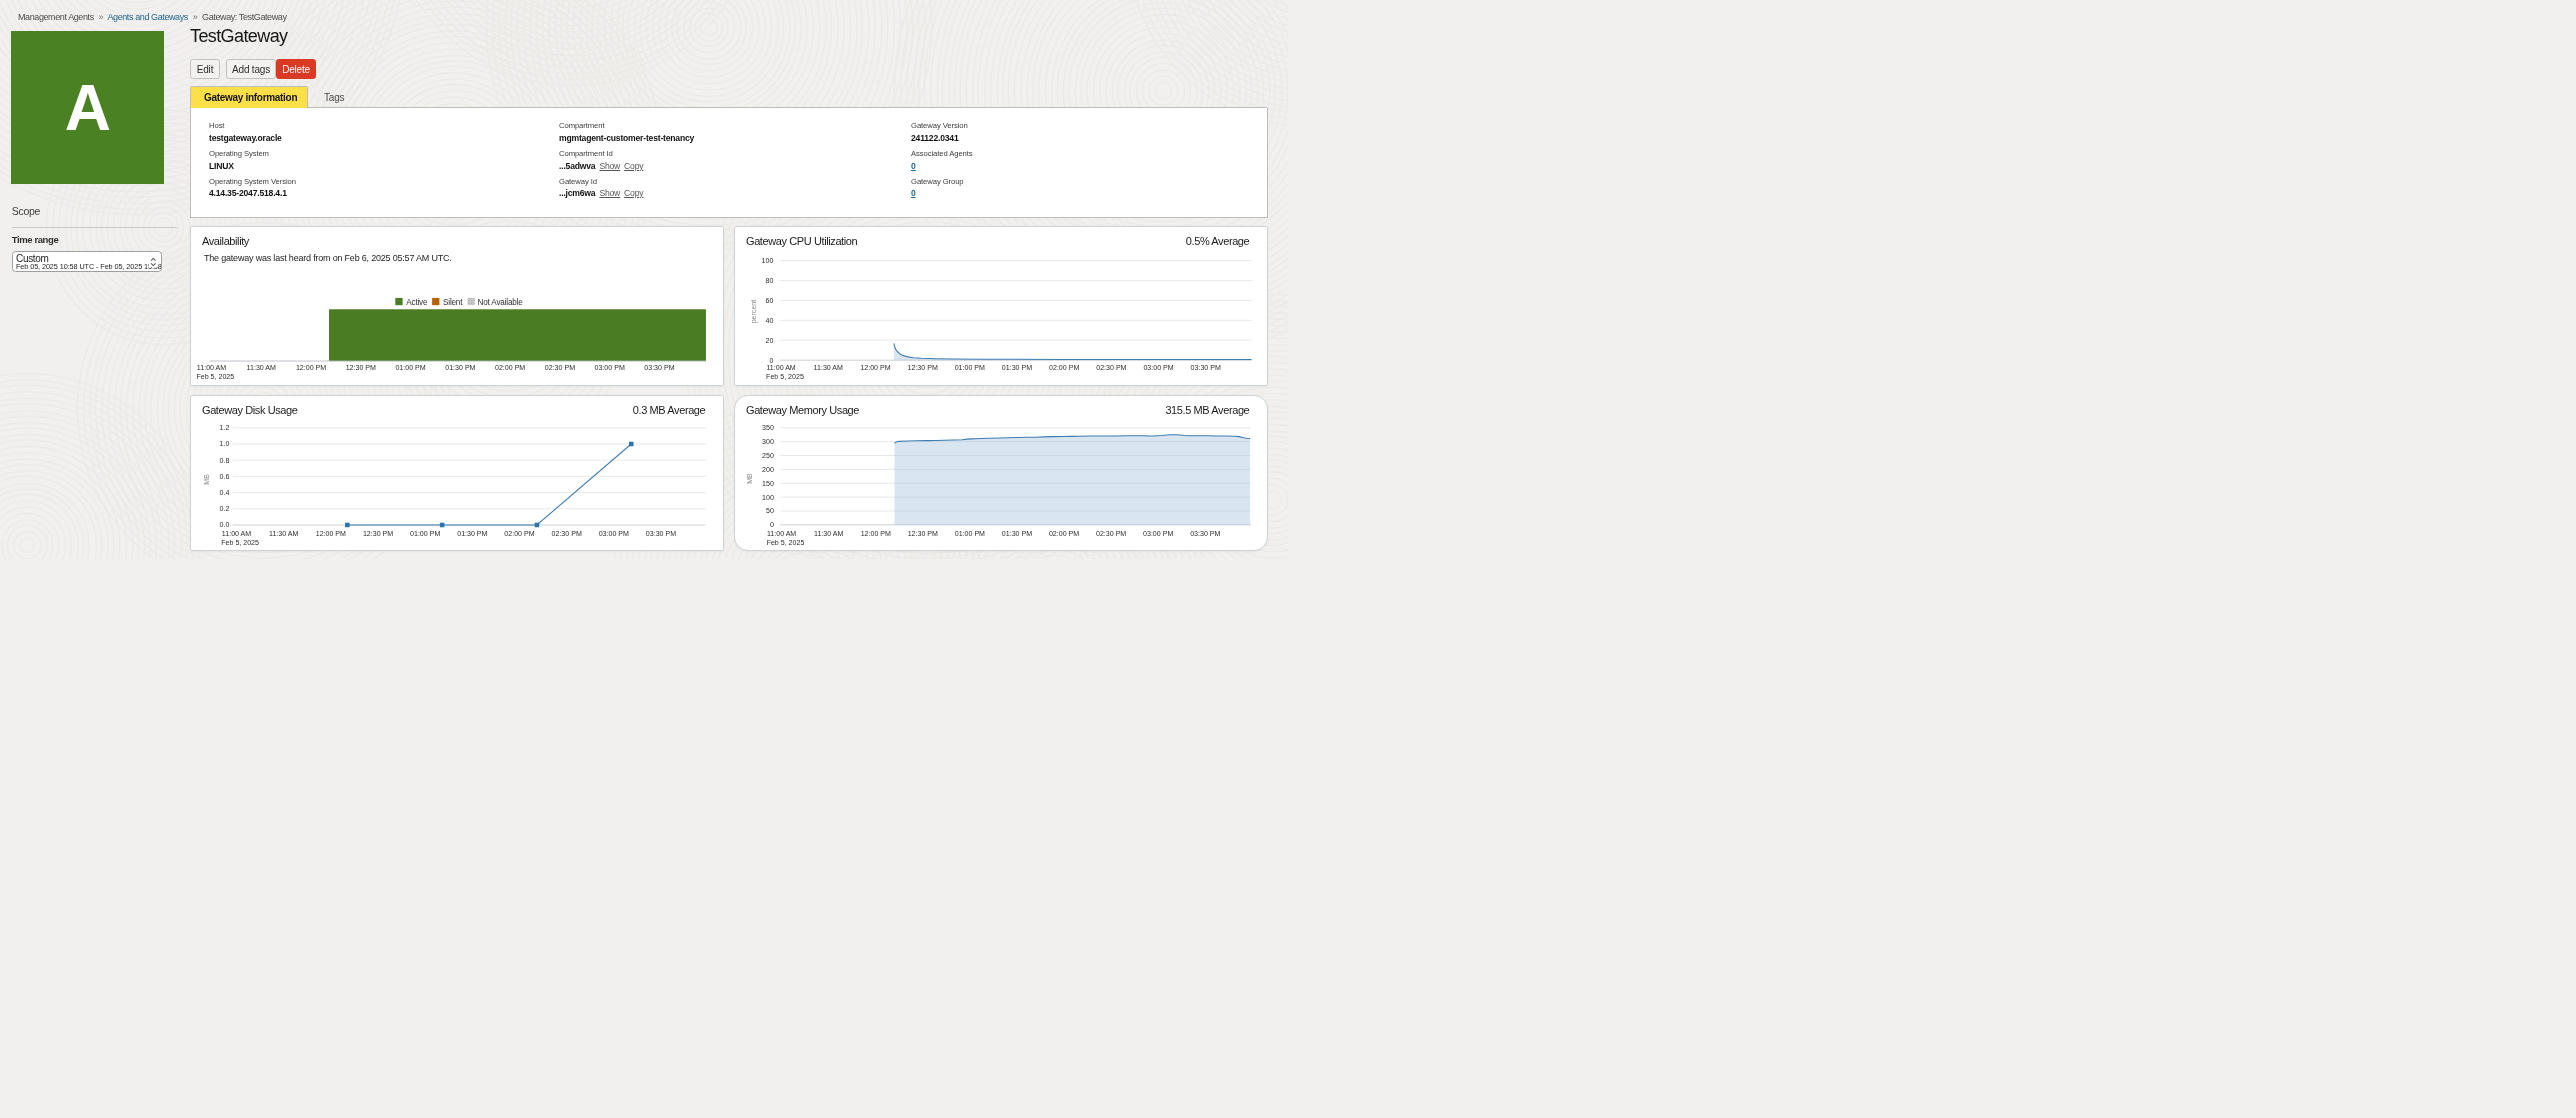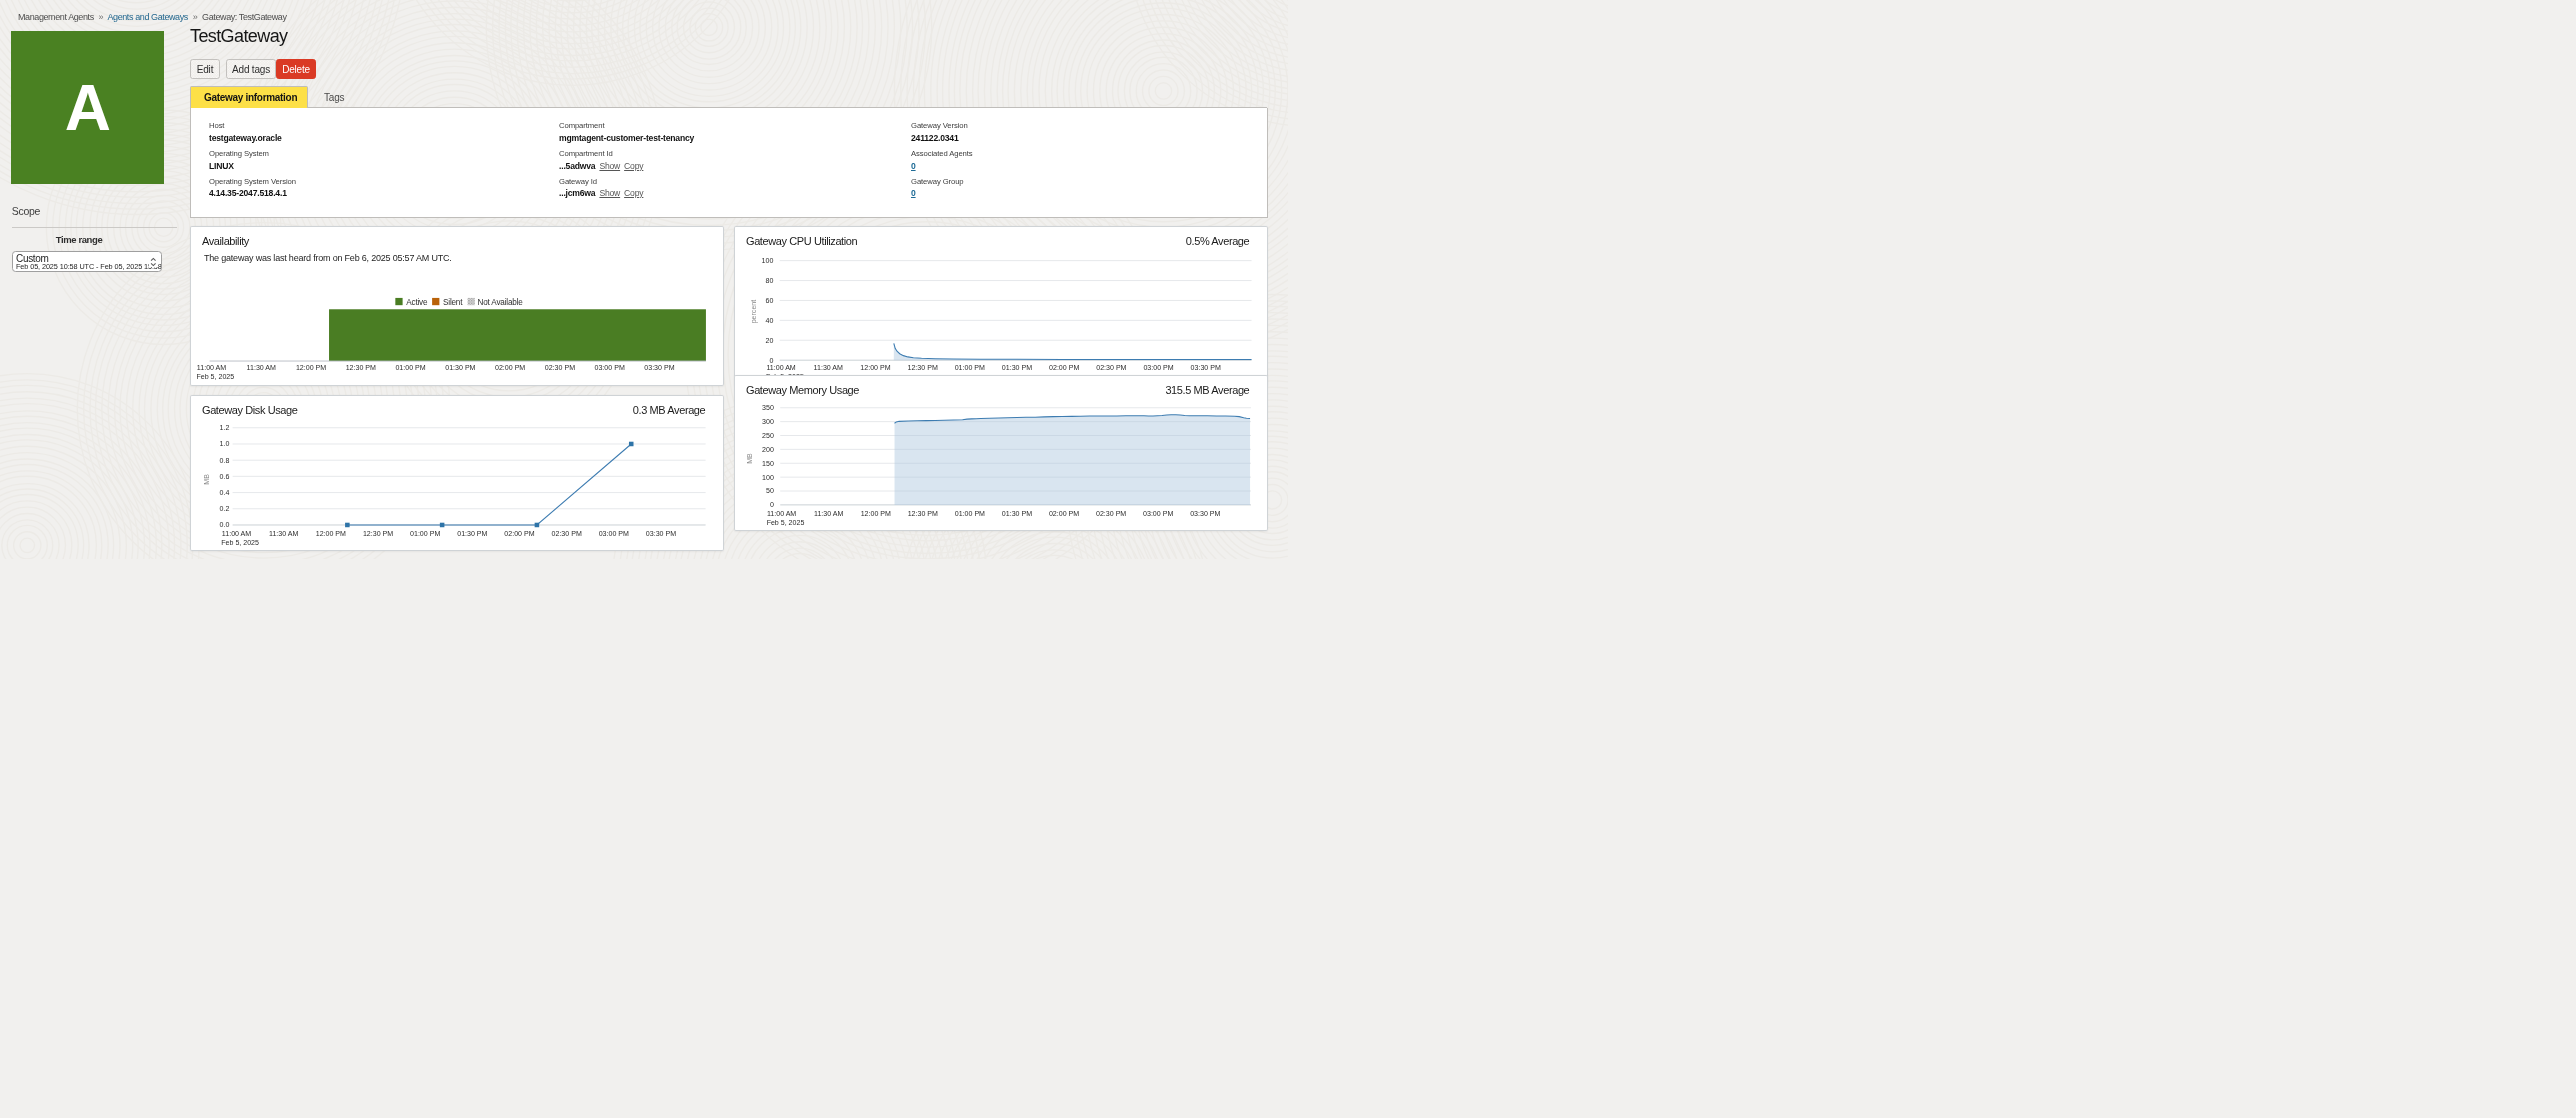--- a/index.html
+++ b/index.html
@@ -12,21 +12,21 @@
 .abs { position:absolute; }
 
 #crumb { left:18px; top:13px; font-size:9px; letter-spacing:-0.4px; color:#4d4d4d; line-height:1; white-space:nowrap; }
 #crumb a { color:#23678e; text-decoration:none; }
 #crumb .sep { color:#6f6f6f; padding:0 2.7px; }
 
 #tile { left:11.4px; top:31px; width:153px; height:153px; background:#4a8122; display:flex; align-items:center; justify-content:center; }
 #tile span { color:#fff; font-weight:bold; font-size:64px; line-height:1; }
 #scope { left:11.8px; top:206px; font-size:10.5px; letter-spacing:-0.3px; color:#3e3e3e; line-height:1; }
 #sep1 { left:11.8px; top:227px; width:165px; height:0.9px; background:#cbc9c6; }
-#trange { left:11.8px; top:235px; font-size:9.5px; font-weight:bold; letter-spacing:-0.4px; color:#2e2e2e; line-height:1;margin-left:44px; }
+#trange { left:11.8px; top:235px; font-size:9.5px; font-weight:bold; letter-spacing:-0.4px; color:#2e2e2e; line-height:1; }
 #sel { left:11.8px; top:251px; width:150px; height:21px; background:#fff; border:0.9px solid #9f9f9f; border-radius:3.6px; overflow:hidden; }
 #sel .l1 { position:absolute; left:3.2px; top:0.5px; font-size:10px; letter-spacing:-0.3px; color:#1e1e1e; line-height:11px; }
 #sel .l2 { position:absolute; left:3.2px; top:11px; font-size:7.3px; letter-spacing:-0.1px; color:#1e1e1e; line-height:8.2px; white-space:nowrap; }
 #sel svg { position:absolute; right:2.7px; top:4.5px; }
 
 #title { left:190px; top:27px; font-size:18px; letter-spacing:-0.6px; color:#161616; line-height:1; }
 .btn { top:59px; height:20px; border:0.9px solid #c3c1be; border-radius:2.7px; font-size:10px; letter-spacing:-0.2px; color:#2e2e2e; display:flex; align-items:center; justify-content:center;
   background-color:#f1efec;
   background-image:radial-gradient(circle, rgba(255,255,255,.7) 0 0.4px, rgba(0,0,0,0) 0.5px), radial-gradient(circle, rgba(255,255,255,.7) 0 0.4px, rgba(0,0,0,0) 0.5px);
   background-size:2.7px 2.7px, 2.7px 2.7px; background-position:0 0, 1.4px 1.4px; }
@@ -666,21 +666,21 @@
         <text x="257.8" y="154.8" text-anchor="middle" class="tk">01:00 PM</text>
         <text x="309.8" y="154.8" text-anchor="middle" class="tk">01:30 PM</text>
         <text x="361.8" y="154.8" text-anchor="middle" class="tk">02:00 PM</text>
         <text x="413.8" y="154.8" text-anchor="middle" class="tk">02:30 PM</text>
         <text x="465.8" y="154.8" text-anchor="middle" class="tk">03:00 PM</text>
         <text x="517.8" y="154.8" text-anchor="middle" class="tk">03:30 PM</text>
         <text x="33" y="164.3" class="tk">Feb 5, 2025</text>
       </svg>
   </div>
 
-  <div class="card" id="cardD" style="left:734px;top:375px;width:534px;height:156px;">
+  <div class="card" id="cardD" style="left:734px;top:395px;width:534px;height:156px;border-radius:14px;">
     <div class="ct">Gateway Memory Usage</div>
     <div class="avg">315.5 MB Average</div>
     <svg width="534" height="156" viewBox="0 0 587 172">
         <line x1="49" y1="35" x2="568" y2="35" stroke="#e3e6e9" stroke-width="1"></line>
         <line x1="49" y1="50.3" x2="568" y2="50.3" stroke="#e3e6e9" stroke-width="1"></line>
         <line x1="49" y1="65.6" x2="568" y2="65.6" stroke="#e3e6e9" stroke-width="1"></line>
         <line x1="49" y1="80.9" x2="568" y2="80.9" stroke="#e3e6e9" stroke-width="1"></line>
         <line x1="49" y1="96.2" x2="568" y2="96.2" stroke="#e3e6e9" stroke-width="1"></line>
         <line x1="49" y1="111.5" x2="568" y2="111.5" stroke="#e3e6e9" stroke-width="1"></line>
         <line x1="49" y1="126.8" x2="568" y2="126.8" stroke="#e3e6e9" stroke-width="1"></line>

